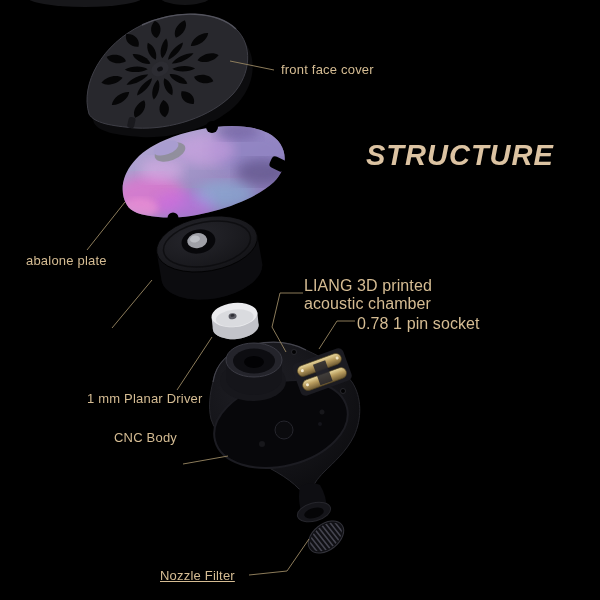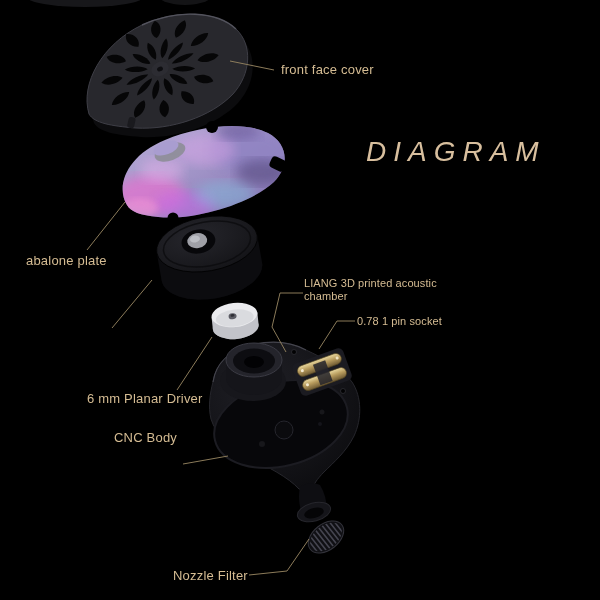--- a/index.html
+++ b/index.html
@@ -5,21 +5,21 @@
   html,body { margin:0; padding:0; background:#000; }
   .stage {
     position:relative; width:600px; height:600px; overflow:hidden;
     background:#000; font-family:"Liberation Sans", sans-serif;
   }
   svg.scene { position:absolute; left:0; top:0; }
   .label {
     position:absolute; color:#d5bc93; font-size:13px; letter-spacing:0.2px;
     white-space:nowrap; line-height:1.15;
   }
-  .label.small { font-size:11px; letter-spacing:0.1px; }
+  .label.small { font-size:16px; letter-spacing:0.1px; }
   .label.wrap { white-space:normal; width:148px; }
   .title { position:absolute; left:366px; top:139px; color:#dcc3a2; font-style:italic; }
   .title .l1 { font-weight:bold; font-size:29px; letter-spacing:1px; }
   .title .l2 { font-weight:normal; font-size:28px; letter-spacing:7px; margin-top:-3px; color:#d8bf9e; }
 </style>
 </head>
 <body>
 
 <div class="stage">
 
@@ -191,24 +191,24 @@
     <polyline points="152,280 112,328"></polyline>
     <polyline points="212,337 177,390"></polyline>
     <polyline points="183,464 228,456"></polyline>
     <polyline points="303,293 280,293 272,327 286,352"></polyline>
     <polyline points="355,321 337,321 319,349"></polyline>
     <polyline points="249,575 287,571 309,539"></polyline>
   </g>
 </svg>
 
   <div class="title">
-    <div class="l2">DIAGRAM</div>
+    <div class="l1">STRUCTURE</div>
   </div>
 
   <div class="label" style="left:281px; top:63px;">front face cover</div>
   <div class="label" style="left:19px;  top:254px;margin-left:7px;">abalone plate</div>
-  <div class="label" style="left:87px;  top:392px;">6 mm Planar Driver</div>
+  <div class="label" style="left:87px;  top:392px;">1 mm Planar Driver</div>
   <div class="label" style="left:114px; top:431px;">CNC Body</div>
   <div class="label small wrap" style="left:304px; top:277px;">LIANG 3D printed acoustic chamber</div>
   <div class="label small" style="left:357px; top:315px;">0.78 1 pin socket</div>
-  <div class="label" style="left:173px; top:569px;">Nozzle Filter</div>
+  <div class="label" style="left:160px; top:569px;text-decoration:underline;">Nozzle Filter</div>
 
 </div>
 
 </body></html>

